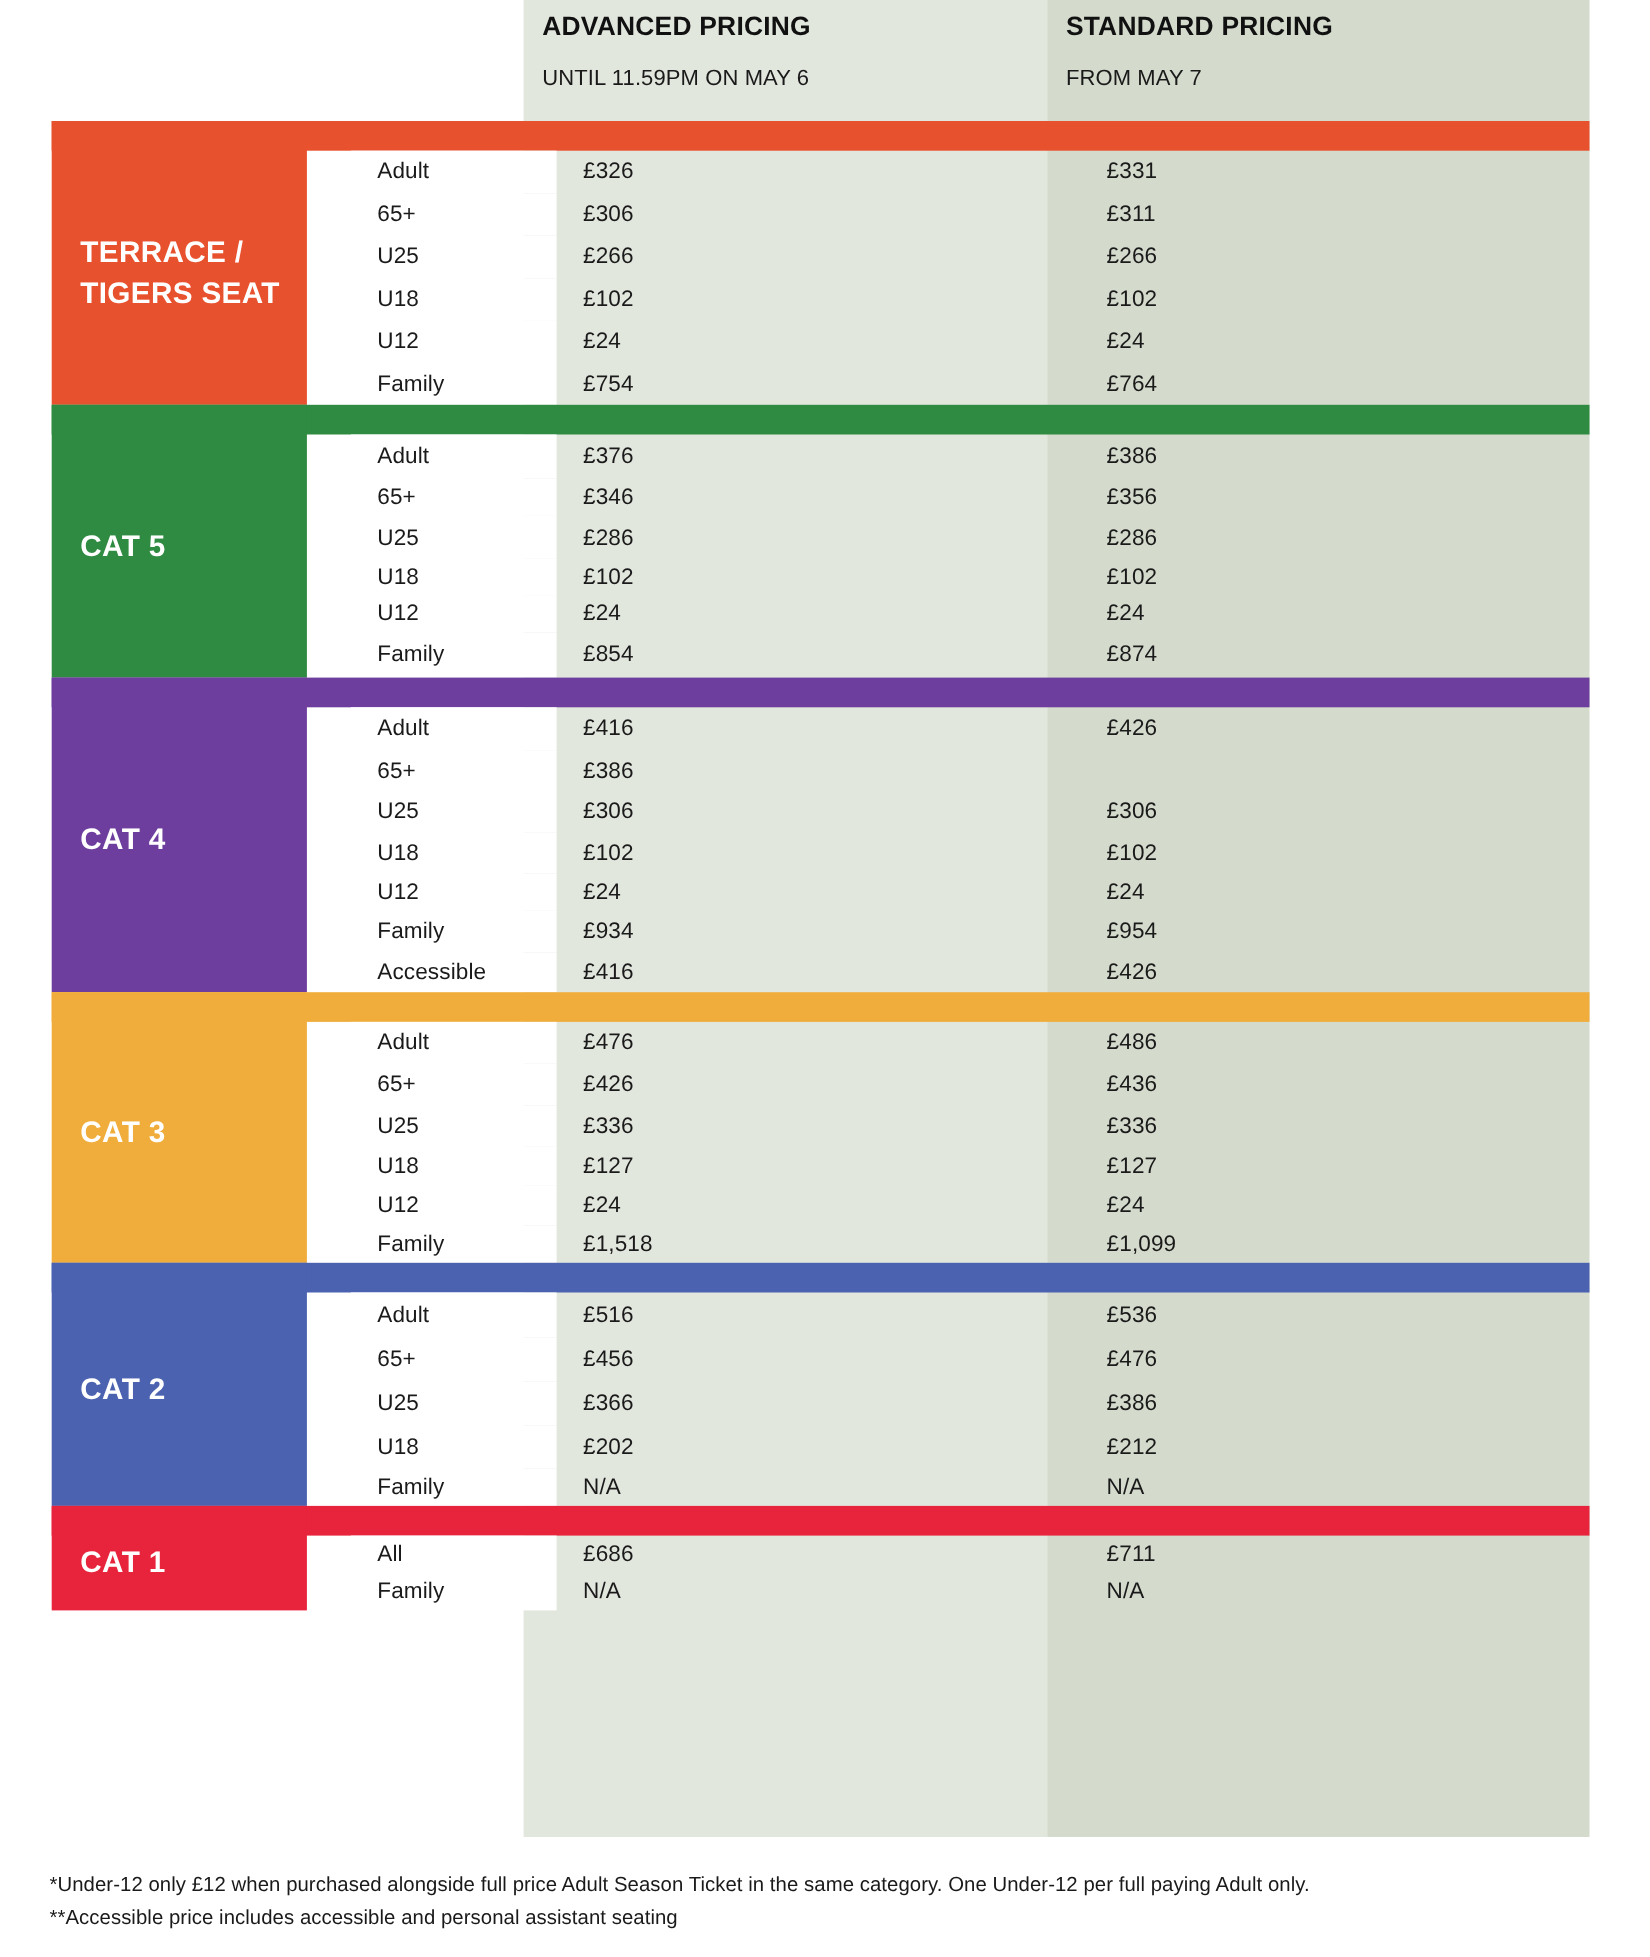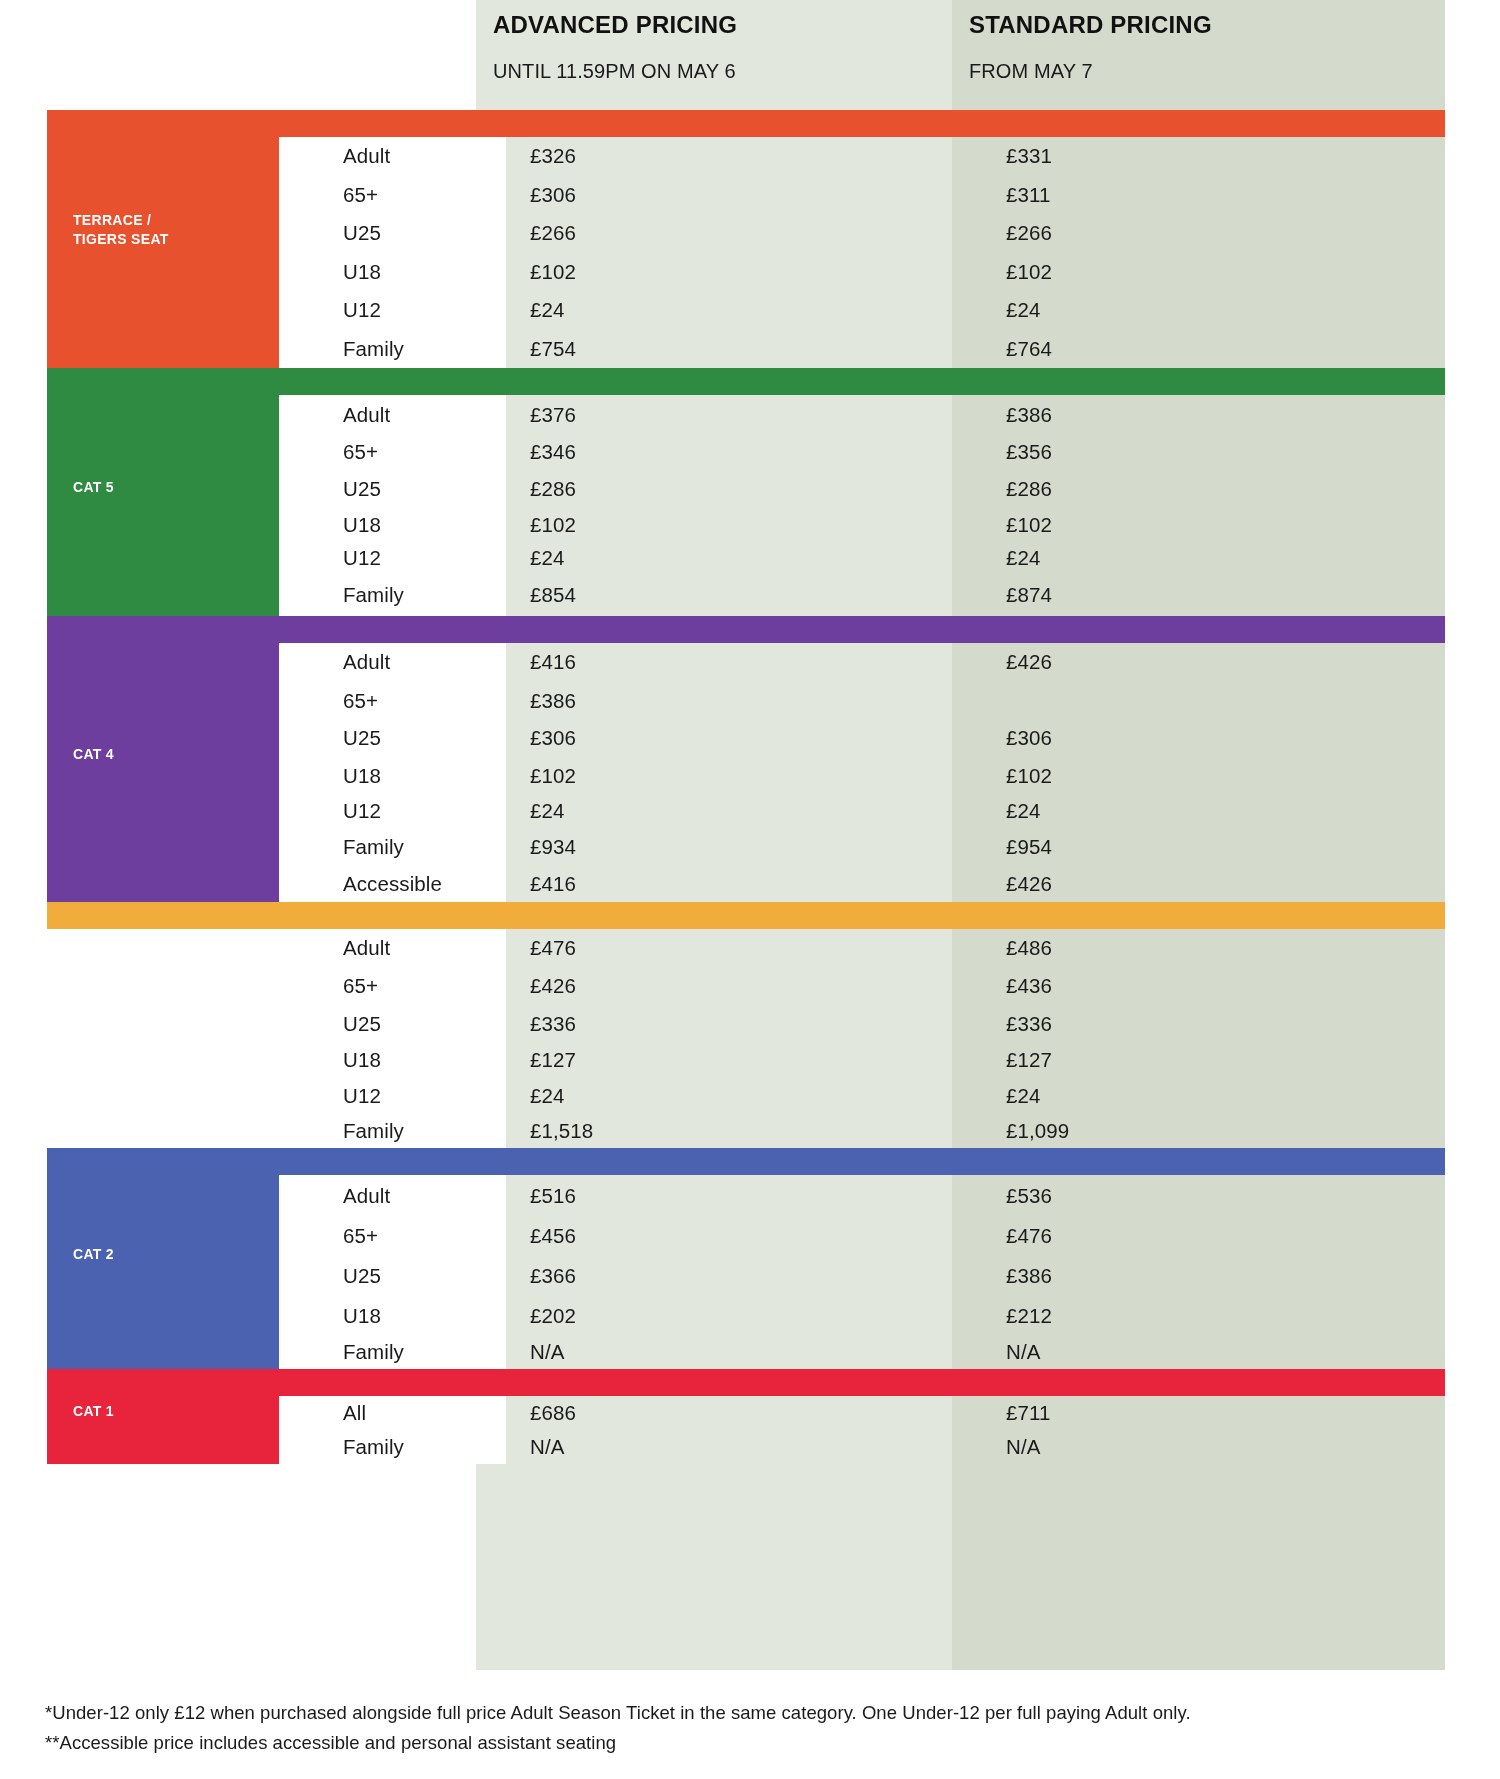--- a/index.html
+++ b/index.html
@@ -76,21 +76,21 @@
   .cat-swatch {
     position: absolute;
     left: 0; top: 0;
     width: 232px;
   }
   .cat-label {
     position: absolute;
     left: 26px;
     width: 190px;
     color: #ffffff;
-    font-size: 14px;
+    font-size: 27px;
     font-weight: bold;
     letter-spacing: 0.3px;
     line-height: 1.35;
     text-align: left;
   }
 
   
   .rows {
     position: absolute;
     left: 232px;
@@ -276,20 +276,23 @@
           </div>
           <div class="row" style="height: 35.5px;">
             <div class="cell-type">Accessible</div>
             <div class="cell-price adv">£416</div>
             <div class="cell-price std">£426</div>
           </div>
         </div>
       </div>
       <div class="cat-block" style="top: 901.5px; height: 246.5px;">
         <div class="cat-bar" style="background: rgb(240, 173, 60);"></div>
+        <div class="cat-swatch" style="background: rgb(240, 173, 60); height: 246.5px;">
+          <div class="cat-label" style="white-space: pre-line; top: 109.412px;">CAT 3</div>
+        </div>
         <div class="rows" style="height: 219.5px;">
           <div class="row" style="height: 38.5px;">
             <div class="cell-type">Adult</div>
             <div class="cell-price adv">£476</div>
             <div class="cell-price std">£486</div>
           </div>
           <div class="row" style="height: 38px;">
             <div class="cell-type">65+</div>
             <div class="cell-price adv">£426</div>
             <div class="cell-price std">£436</div>

